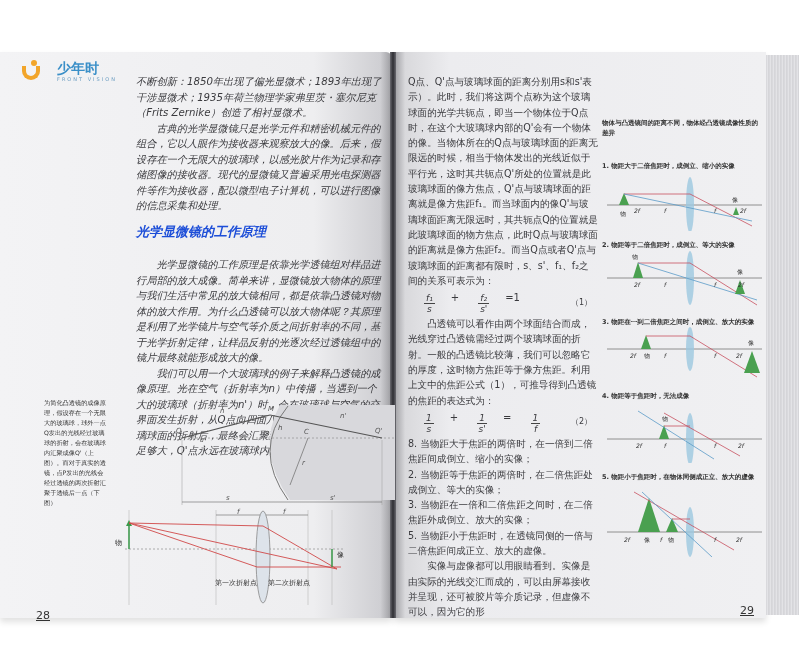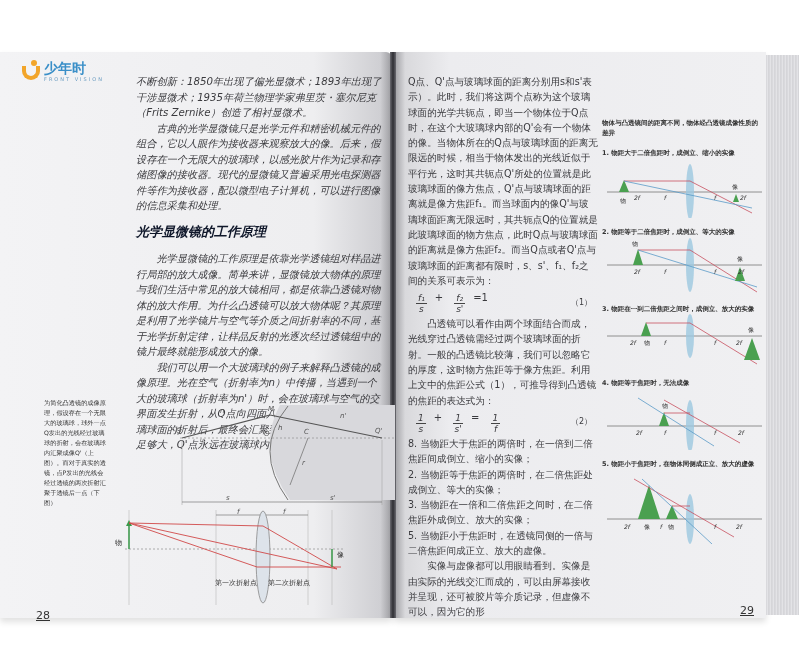--- a/index.html
+++ b/index.html
@@ -3,40 +3,40 @@
 <meta charset="utf-8">
 <style>
   html,body{margin:0;padding:0;}
   body{width:799px;height:647px;background:#ffffff;position:relative;overflow:hidden;font-family:"DejaVu Sans",sans-serif;}
   .book{position:absolute;left:0;top:0;width:799px;height:647px;}
   .page{position:absolute;background:linear-gradient(90deg,#f1f1f3 0%,#ececef 70%,#d7d7db 100%);}
   .page-left{left:0;top:52px;width:392px;height:566px;border-radius:0 6px 0 0;background:linear-gradient(90deg,#f3f3f5 0%,#eeeef0 80%,#cfcfd3 97%,#9a9a9e 100%);box-shadow:0 4px 6px rgba(0,0,0,0.12);}
   .page-right{left:394px;top:52px;width:372px;height:566px;background:linear-gradient(90deg,#9c9ca0 0%,#d9d9dc 3%,#ececef 15%,#f0f0f2 100%);box-shadow:0 4px 6px rgba(0,0,0,0.12);}
   .page-edges{position:absolute;left:766px;top:55px;width:33px;height:560px;background:repeating-linear-gradient(90deg,#d4d4d8 0px,#e8e8eb 2px,#c2c2c6 3px);}
   .spine{position:absolute;left:390px;top:52px;width:6px;height:566px;background:linear-gradient(90deg,#6a6a70,#2e2e33,#6a6a70);}
-  .logo{position:absolute;left:22px;top:60px;display:flex;align-items:center;gap:0;}
+  .logo{position:absolute;left:22px;top:60px;display:flex;align-items:center;gap:13px;}
   .logo-mark{width:22px;height:22px;position:relative;}
   .logo-mark .dot{position:absolute;left:9px;top:0;width:6px;height:6px;border-radius:50%;background:#f2a52a;}
   .logo-mark .swoosh{position:absolute;left:0;top:6px;width:18px;height:14px;border:4px solid #f2a52a;border-top:none;border-radius:0 0 12px 12px;box-sizing:border-box;}
   .logo-text{display:flex;flex-direction:column;}
   .logo-cn{font-size:14px;font-weight:bold;color:#3a8fc8;line-height:15px;}
   .logo-en{font-size:5px;color:#6a9cc0;letter-spacing:2px;}
   .text{position:absolute;font-size:10.2px;line-height:15.5px;color:#3a3a3e;}
   .para{margin:0;text-indent:2em;}
   .para.noindent{text-indent:0;}
-  .heading{font-size:13px;font-weight:bold;color:#0f172a;margin:10px 0 12px 0;}
+  .heading{font-size:13px;font-weight:bold;color:#1d4ed8;margin:10px 0 18px 0;}
   .caption{position:absolute;left:44px;top:398px;width:62px;font-size:6.2px;line-height:10px;color:#333;}
   .page-num{position:absolute;font-size:11px;color:#333;text-decoration:underline;}
   .formula{display:flex;justify-content:space-between;align-items:center;margin:2px 0;font-size:10px;}
-  .frac{display:inline-flex;flex-direction:column;align-items:center;font-style:italic;margin:0 8px;font-size:9px;line-height:10px;}
+  .frac{display:inline-flex;flex-direction:column;align-items:center;font-style:italic;margin:0 16px;font-size:9px;line-height:10px;}
   .frac .num{border-bottom:1px solid #444;padding:0 2px;}
   .eqno{font-size:8px;margin-right:6px;}
   .list-item{margin:0;}
   .side-panel{position:absolute;left:602px;top:118px;width:160px;font-size:6.5px;line-height:10px;color:#333;}
-  .side-title{font-weight:bold;margin-bottom:10px;}
+  .side-title{font-weight:bold;margin-bottom:23px;}
   .case-title{font-weight:bold;margin-top:6px;}
   svg text{font-family:"DejaVu Sans",sans-serif;}
 </style>
 </head>
 <body>
 
 <div class="book">
   <div class="page page-left"></div>
   <div class="page page-right"></div>
   <div class="spine"></div>

